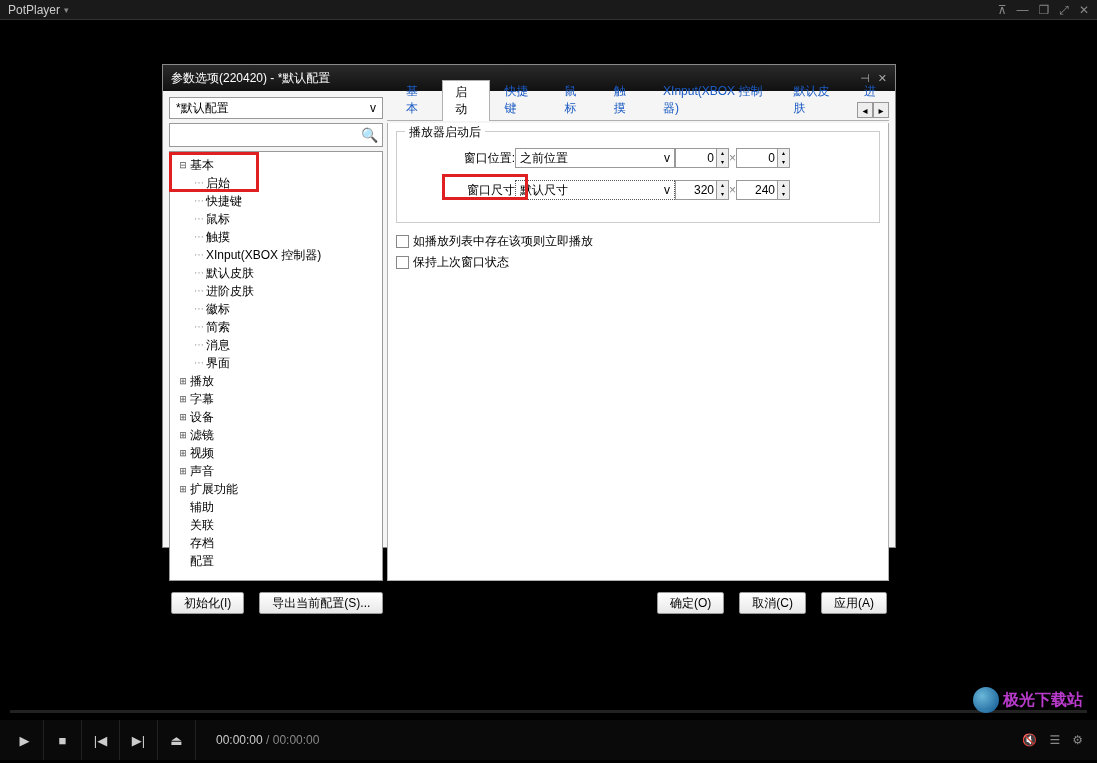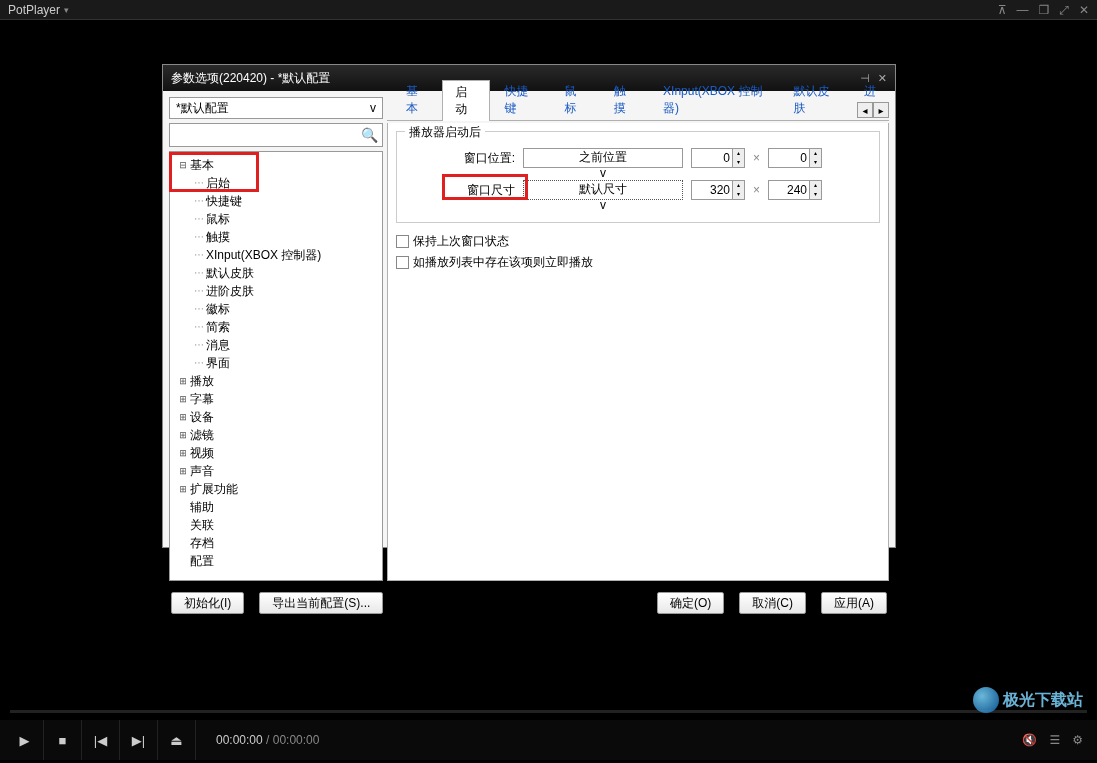--- a/index.html
+++ b/index.html
@@ -29,44 +29,44 @@
 .ind1 { padding-left: 22px; }
 .right-col { flex: 1; display: flex; flex-direction: column; gap: 2px; }
 .tabs { height: 24px; display: flex; align-items: flex-end; gap: 2px; padding-left: 6px; border-bottom: 1px solid #b0b0b0; position: relative; }
 .tab { padding: 3px 12px; border: 1px solid transparent; border-bottom: none; font-size: 12px; color: #1b5bc4; cursor: pointer; }
 .tab.active { background: #fff; border-color: #b0b0b0; color: #000; position: relative; top: 1px; }
 .tab-nav { position: absolute; right: 0; bottom: 2px; display: flex; }
 .tab-nav-btn { width: 16px; height: 16px; border: 1px solid #999; background: #eee; display: flex; align-items: center; justify-content: center; font-size: 10px; }
 .content { flex: 1; background: #fff; border: 1px solid #b0b0b0; border-top: none; padding: 8px; }
 .group { border: 1px solid #ccc; padding: 10px 8px; position: relative; margin-bottom: 10px; }
 .group-title { position: absolute; top: -8px; left: 8px; background: #fff; padding: 0 4px; font-size: 12px; }
-.form-row { display: flex; align-items: center; gap: 8px; margin: 6px 0 12px 40px; }
+.form-row { display: flex; align-items: center; gap: 0; margin: 6px 0 12px 40px; }
 .form-label { width: 70px; text-align: right; font-size: 12px; }
-.form-select { width: 160px; height: 20px; border: 1px solid #999; background: #fff; display: flex; align-items: center; justify-content: space-between; padding: 0 4px; font-size: 12px; flex-direction: column; }
+.form-select { width: 160px; height: 20px; border: 1px solid #999; background: #fff; display: flex; align-items: center; justify-content: space-between; padding: 0 4px; font-size: 12px; }
 .spin { width: 54px; height: 20px; border: 1px solid #999; background: #fff; display: flex; align-items: center; }
 .spin-val { flex: 1; text-align: right; padding-right: 2px; font-size: 12px; }
 .spin-btns { width: 12px; display: flex; flex-direction: column; }
 .spin-btn { height: 9px; font-size: 6px; text-align: center; background: #eee; border-left: 1px solid #999; line-height: 9px; }
 .x-sep { color: #888; font-size: 12px; }
 .chk-row { display: flex; align-items: center; gap: 4px; margin: 4px 0 4px 0; font-size: 12px; }
 .chk { width: 13px; height: 13px; border: 1px solid #888; background: #fff; }
 .dialog-footer { height: 32px; display: flex; align-items: center; padding: 0 8px; gap: 15px; }
 .btn { height: 22px; padding: 0 12px; border: 1px solid #999; background: linear-gradient(#fff, #e8e8e8); font-size: 12px; display: flex; align-items: center; border-radius: 2px; }
 .footer-spacer { flex: 1; }
 .highlight-box { position: absolute; border: 3px solid #e02020; pointer-events: none; z-index: 10; }
 .hl1 { left: 169px; top: 152px; width: 90px; height: 40px; }
 .hl2 { left: 442px; top: 174px; width: 86px; height: 26px; }
 .seekbar { position: absolute; left: 0; right: 0; top: 704px; height: 16px; background: #000; padding: 6px 10px; }
 .seek-track { height: 3px; background: #222; }
 .controls { position: absolute; left: 0; right: 0; top: 720px; height: 40px; background: #0a0a0a; display: flex; align-items: center; padding: 0 6px; gap: 0; color: #aaa; }
 .ctrl-btn { width: 38px; height: 40px; display: flex; align-items: center; justify-content: center; font-size: 13px; color: #ccc; border-right: 1px solid #222; }
 .time-text { margin-left: 20px; font-size: 12px; color: #888; }
 .time-cur { color: #ccc; }
 .controls-right { margin-left: auto; display: flex; align-items: center; gap: 12px; padding-right: 8px; }
-.watermark { position: absolute; right: 14px; bottom: 50px; color: #7dd3fc; font-size: 16px; font-weight: bold; opacity: 0.85; display: flex; align-items: center; gap: 4px; }
+.watermark { position: absolute; right: 14px; bottom: 50px; color: #d946ef; font-size: 16px; font-weight: bold; opacity: 0.85; display: flex; align-items: center; gap: 4px; }
 .watermark .globe { width: 26px; height: 26px; border-radius: 50%; background: radial-gradient(circle at 35% 35%, #7dd8ff, #0b5fa6); display: inline-block; }
 </style>
 </head>
 <body>
 
 <div class="titlebar">
   <div class="titlebar-left">
     <span class="app-title">PotPlayer</span>
     <span class="chev-down">▾</span>
   </div>
@@ -265,25 +265,25 @@
               <span class="spin-val">240</span>
               <div class="spin-btns">
                   <div class="spin-btn">▴</div>
                   <div class="spin-btn">▾</div>
                 </div>
             </div>
           </div>
         </div>
         <div class="chk-row">
           <span class="chk"></span>
-          <span>保持上次窗口状态</span>
+          <span>如播放列表中存在该项则立即播放</span>
         </div>
         <div class="chk-row">
           <span class="chk"></span>
-          <span>如播放列表中存在该项则立即播放</span>
+          <span>保持上次窗口状态</span>
         </div>
       </div>
     </div>
   </div>
   <div class="dialog-footer">
     <div class="btn">初始化(I)</div>
     <div class="btn">导出当前配置(S)...</div>
     <div class="footer-spacer"></div>
     <div class="btn">确定(O)</div>
     <div class="btn">取消(C)</div>

